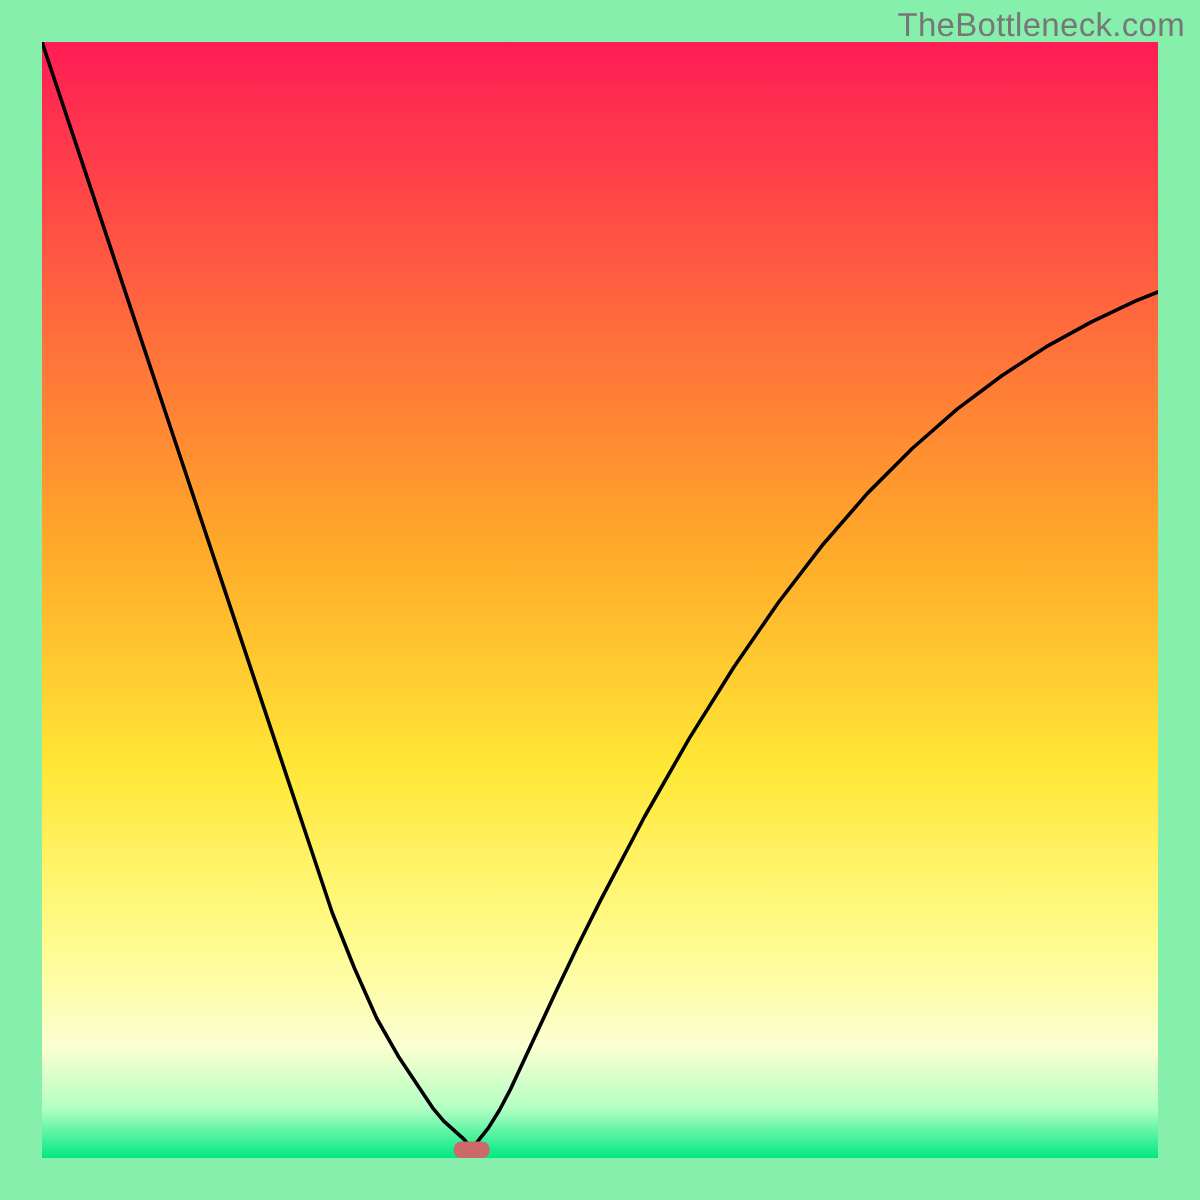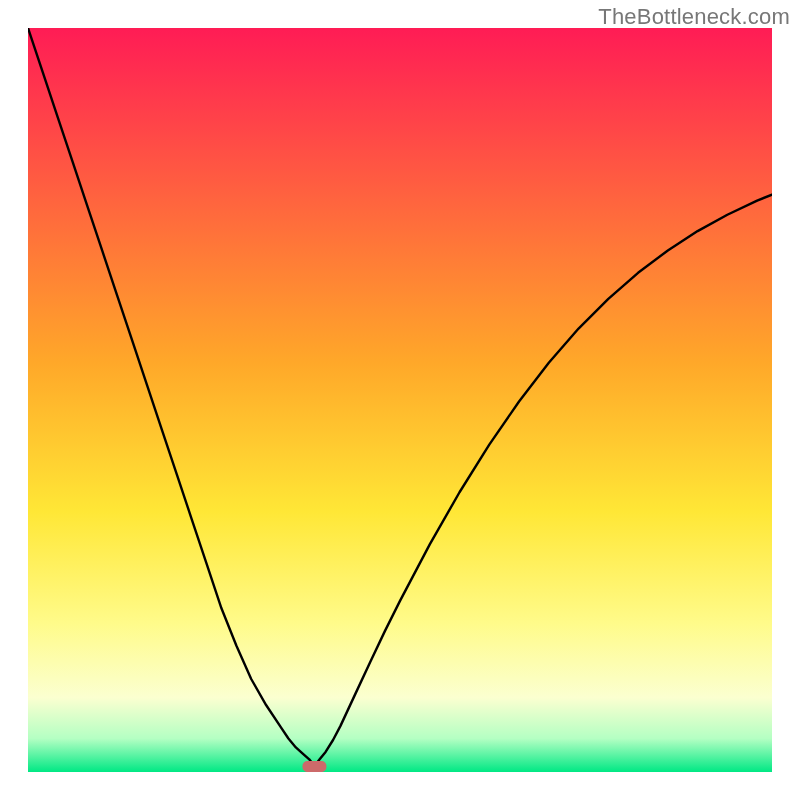--- a/index.html
+++ b/index.html
@@ -10,21 +10,21 @@
     overflow: hidden;
     background: #000;
     font-family: Arial, Helvetica, sans-serif;
   }
   .frame {
     position: absolute;
     left: 0;
     top: 0;
     width: 800px;
     height: 800px;
-    background: #ffffff;
+    background: #86efac;
   }
   .plot {
     position: absolute;
     left: 28px;
     top: 28px;
     width: 744px;
     height: 744px;
     overflow: hidden;
   }
   .watermark {

